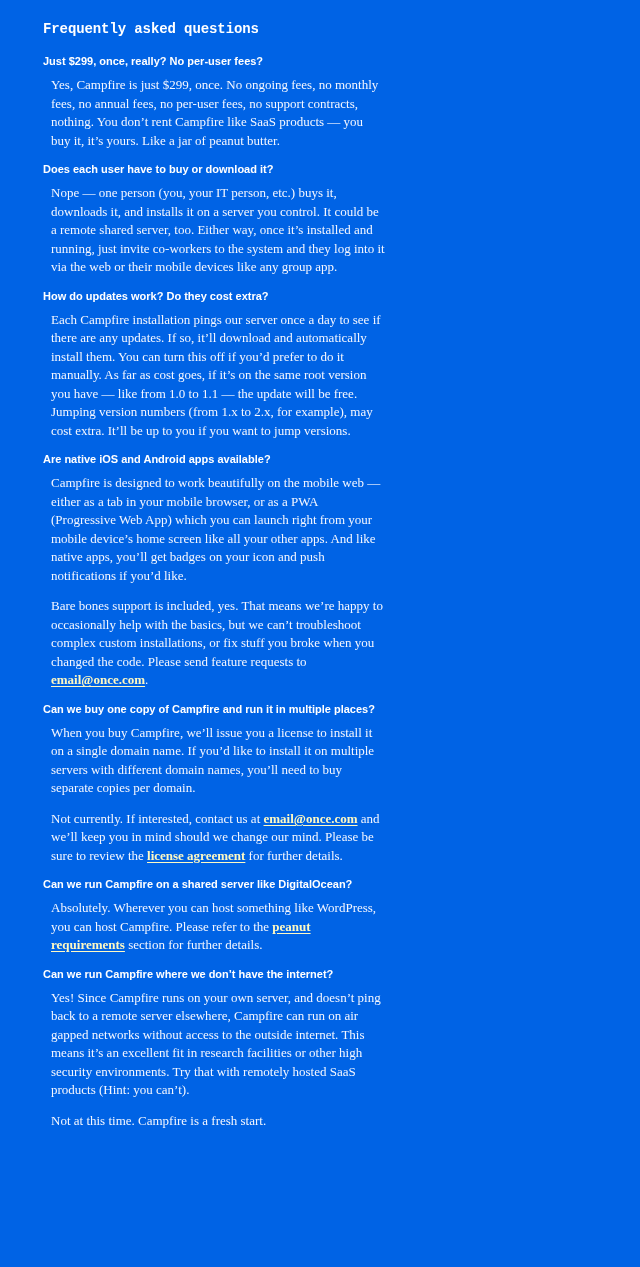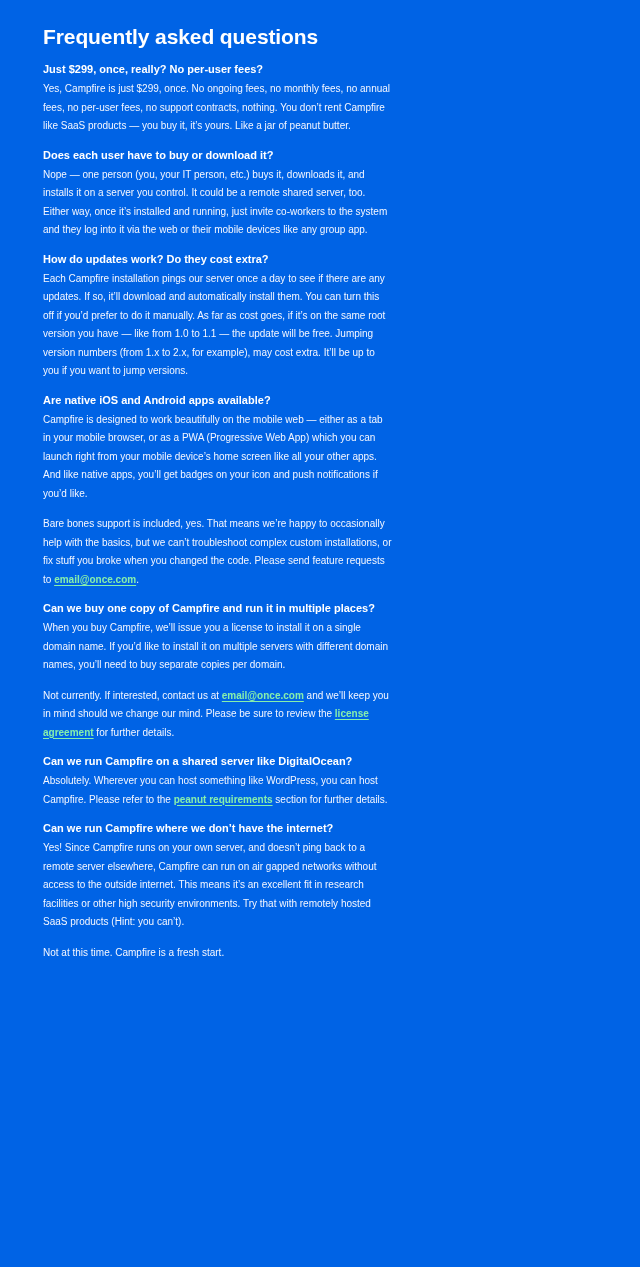--- a/index.html
+++ b/index.html
@@ -11,46 +11,46 @@
       width: 640px;
       height: 1267px;
       overflow: hidden;
       color: #ffffff;
     }
     .faq {
       padding: 14px 0 0 43px;
       width: 350px;
     }
     .faq-title {
-      font-family: Liberation Sans, sans-serif;
+      font-family: Liberation Mono, monospace;
       font-weight: bold;
-      font-size: 21px;
+      font-size: 14px;
       line-height: 22px;
-      margin: 12px 0 14px 0;
+      margin: 4px 0 14px 0;
       letter-spacing: -0.1px;
     }
     .faq-item {
       margin: 0 0 12px 0;
     }
     .faq-question {
       font-family: "Liberation Sans", sans-serif;
       font-weight: bold;
       font-size: 11px;
       line-height: 14px;
       margin: 10px 0 4px 0;
     }
     .faq-answer {
-      font-family: Liberation Sans, sans-serif;
-      font-size: 10px;
+      font-family: Liberation Serif, serif;
+      font-size: 13px;
       line-height: 18.5px;
-      margin: 0;
+      margin: 8px;
       color: #f4f7ff;
     }
     .faq-answer a {
-      color: #86efac;
+      color: #fef9c3;
       font-weight: bold;
       text-decoration: underline;
       text-underline-offset: 2px;
     }
   </style>
 </head>
 <body>
 
 <section class="faq">
   <h2 class="faq-title">Frequently asked questions</h2>

